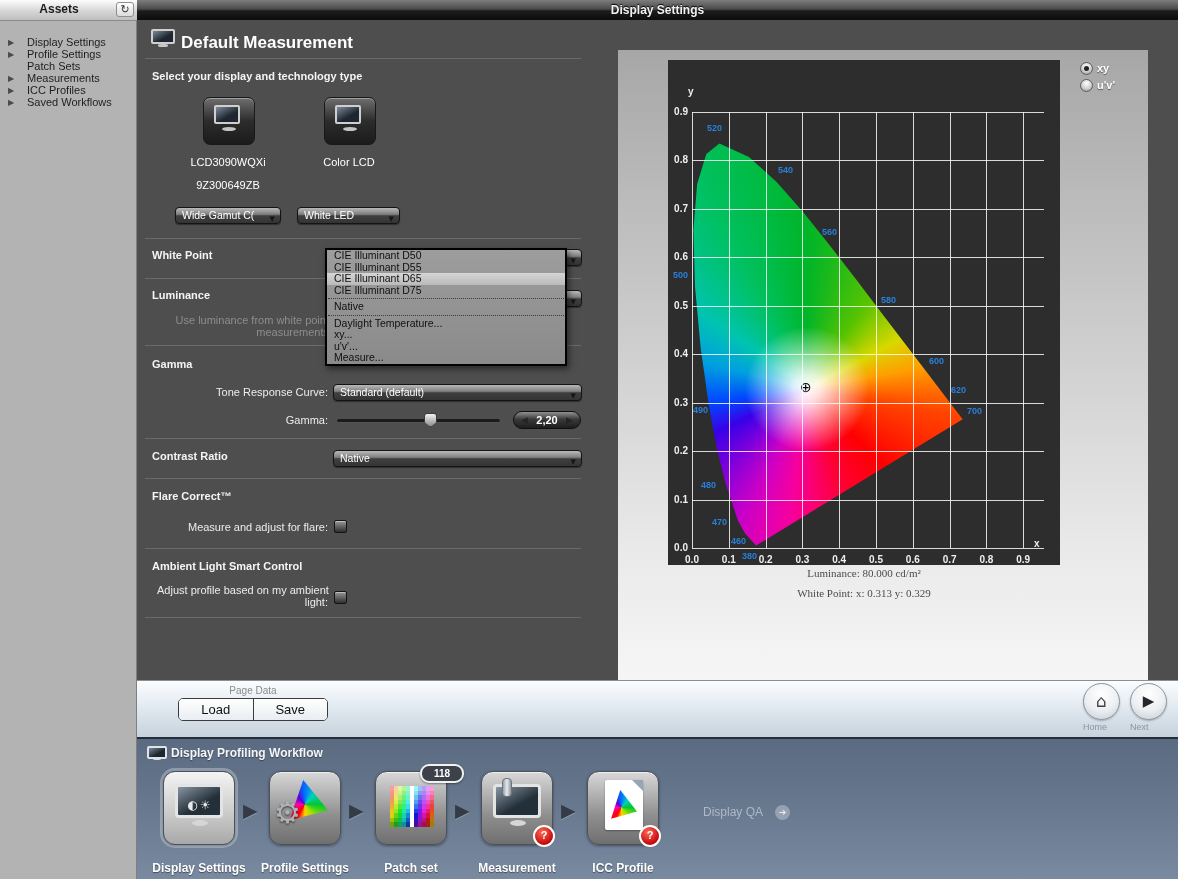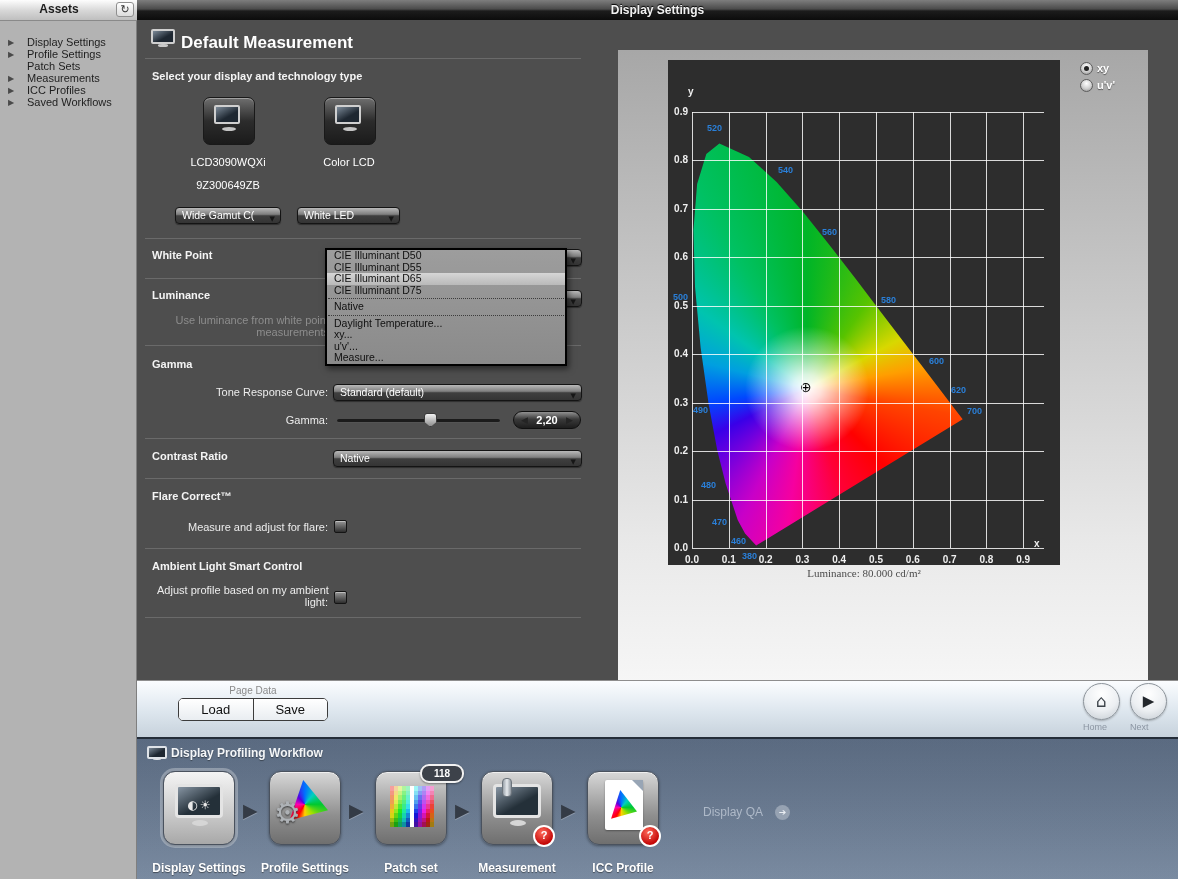--- a/index.html
+++ b/index.html
@@ -351,32 +351,33 @@
         <div class="gline" style="left: 24px; top: 148.5px; width: 352px; height: 1px;"></div>
         <div class="tick" style="left: 0px; top: 142.5px; width: 20px; text-align: right;">0.7</div>
         <div class="gline" style="left: 24px; top: 100px; width: 352px; height: 1px;"></div>
         <div class="tick" style="left: 0px; top: 94px; width: 20px; text-align: right;">0.8</div>
         <div class="gline" style="left: 24px; top: 51.5px; width: 352px; height: 1px;"></div>
         <div class="tick" style="left: 0px; top: 45.5px; width: 20px; text-align: right;">0.9</div>
         <div class="wl" style="left: 39px; top: 63px; color: rgb(42, 127, 216);">520</div>
         <div class="wl" style="left: 110px; top: 105px; color: rgb(42, 127, 216);">540</div>
         <div class="wl" style="left: 154px; top: 167px; color: rgb(42, 127, 216);">560</div>
         <div class="wl" style="left: 213px; top: 235px; color: rgb(42, 127, 216);">580</div>
-        <div class="wl" style="left: 5px; top: 232px; color: rgb(42, 127, 216);">500</div>
+        <div class="wl" style="left: 5px; top: 210px; color: rgb(42, 127, 216);">500</div>
         <div class="wl" style="left: 261px; top: 296px; color: rgb(42, 127, 216);">600</div>
         <div class="wl" style="left: 283px; top: 325px; color: rgb(42, 127, 216);">620</div>
         <div class="wl" style="left: 299px; top: 346px; color: rgb(42, 127, 216);">700</div>
         <div class="wl" style="left: 25px; top: 345px; color: rgb(42, 127, 216);">490</div>
         <div class="wl" style="left: 33px; top: 420px; color: rgb(42, 127, 216);">480</div>
         <div class="wl" style="left: 44px; top: 457px; color: rgb(42, 127, 216);">470</div>
         <div class="wl" style="left: 63px; top: 476px; color: rgb(42, 127, 216);">460</div>
         <div class="wl" style="left: 74px; top: 491px; color: rgb(42, 127, 216);">380</div>
       </div>
 
     <div class="readout" style="top:517px;">Luminance: 80.000 cd/m²</div>
+    <div class="readout" style="top:537px;">White Point: x: 0.313  y: 0.329</div>
   </div>
 </div>
 
 <div class="footer">
   <div class="pagedata-lbl">Page Data</div>
   <div class="seg-group">
     <div class="seg-btn">Load</div>
     <div class="seg-btn">Save</div>
   </div>
   <div class="nav-circle" style="left:946px;">

